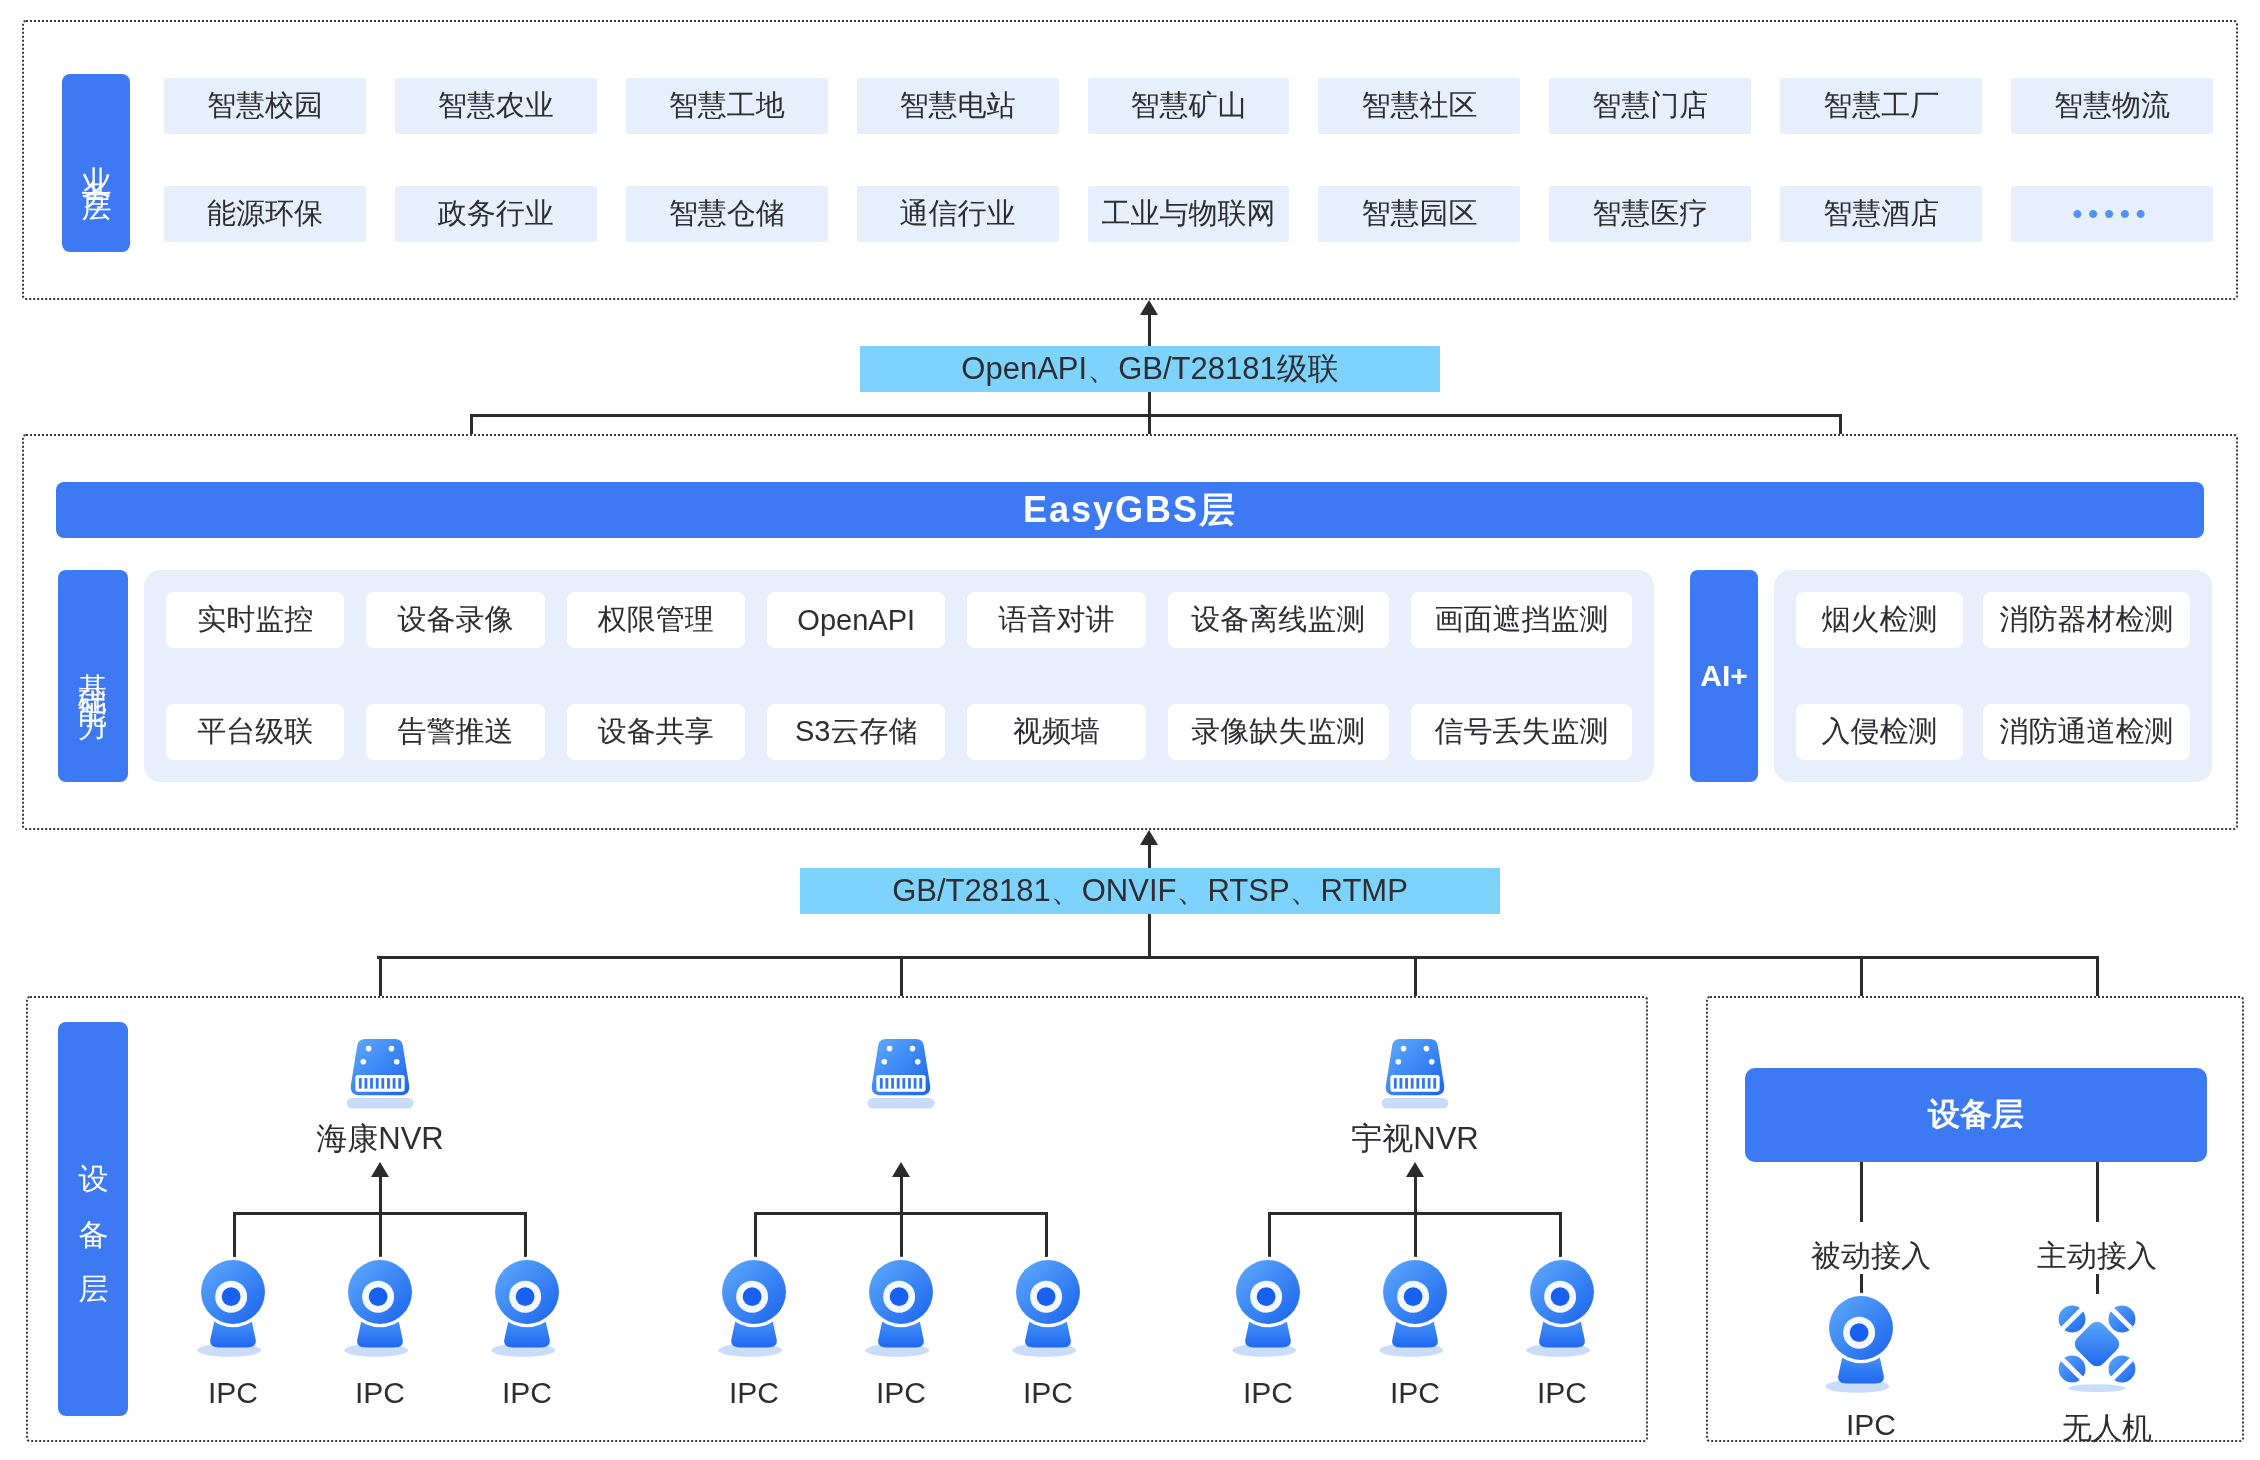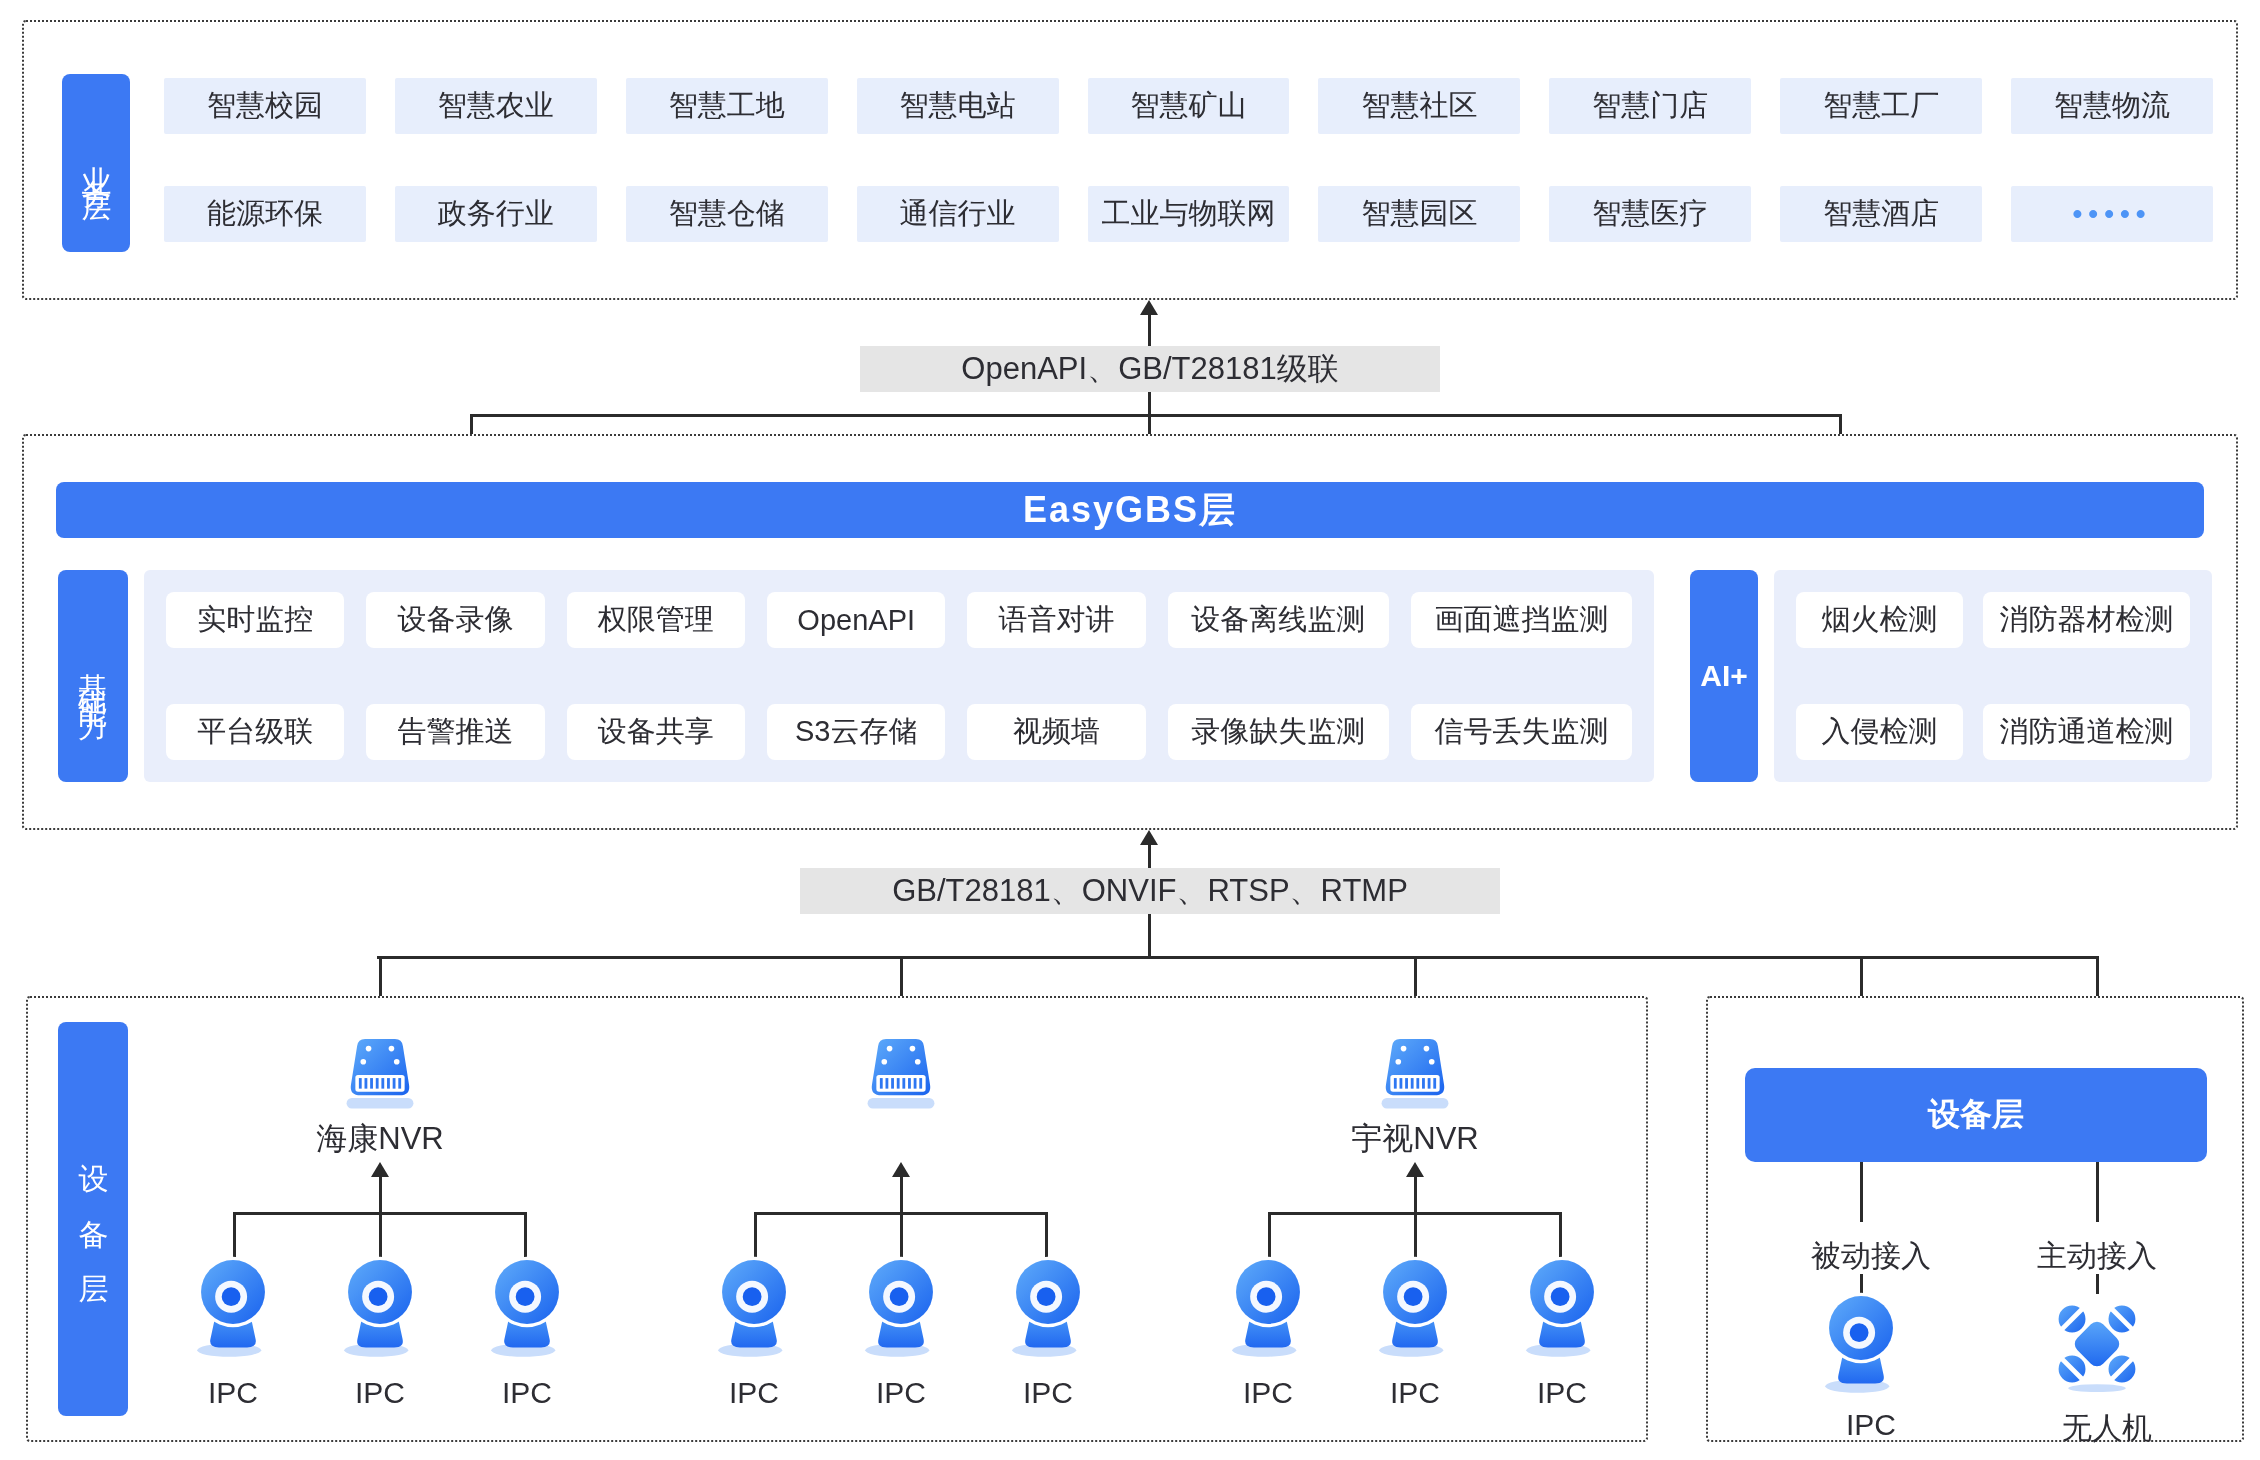--- a/index.html
+++ b/index.html
@@ -20,33 +20,33 @@
   .vtext{writing-mode:vertical-lr;text-orientation:upright;}
 
   .bizgrid{position:absolute;left:140px;top:56px;width:2049px;display:grid;
            grid-template-columns:repeat(9,1fr);column-gap:29px;row-gap:52px;}
   .chip{height:56px;background:var(--chip);border-radius:2px;display:flex;align-items:center;
         justify-content:center;font-size:29px;font-weight:500;color:var(--ink);white-space:nowrap;}
   .chip.dots{color:#4D94F6;font-size:28px;letter-spacing:6px;font-weight:700;}
 
   .bar{position:absolute;background:var(--blue);border-radius:8px;color:#fff;display:flex;
        align-items:center;justify-content:center;font-weight:700;}
-  .panel{position:absolute;background:var(--panel);border-radius:6px;text-decoration:underline;}
+  .panel{position:absolute;background:var(--panel);border-radius:16px;text-decoration:underline;}
   .capRow{position:absolute;left:22px;right:22px;display:flex;gap:22px;}
   .wchip{flex:1;height:56px;background:#fff;border-radius:8px;display:flex;align-items:center;
          justify-content:center;font-size:29px;font-weight:500;color:var(--ink);white-space:nowrap;}
   .wchip.wide{flex:1.24;}
 
   .vline{position:absolute;width:3px;background:var(--line);}
   .hline{position:absolute;height:3px;background:var(--line);}
   .arrowup{position:absolute;width:0;height:0;border-left:9px solid transparent;
            border-right:9px solid transparent;border-bottom:15px solid var(--line);}
   .bracket{position:absolute;border-top:3px solid var(--line);border-left:3px solid var(--line);
            border-right:3px solid var(--line);}
-  .connLabel{position:absolute;background:#e5e5e5;text-align:center;font-size:31px;font-weight:500;
+  .connLabel{position:absolute;background:#7dd3fc;text-align:center;font-size:31px;font-weight:500;
              color:var(--ink);padding:2px 12px;white-space:nowrap;}
 
   .nvrGroup{position:absolute;width:394px;height:390px;}
   .nvrName{position:absolute;top:82px;left:0;width:394px;text-align:center;font-size:31px;font-weight:500;}
   .ipcLabel{position:absolute;width:100px;text-align:center;font-size:30px;font-weight:500;top:340px;}
   .devText{position:absolute;width:220px;text-align:center;font-size:30px;font-weight:500;margin-top:8px;}
   svg{display:block;}
 </style>
 </head>
 <body>

